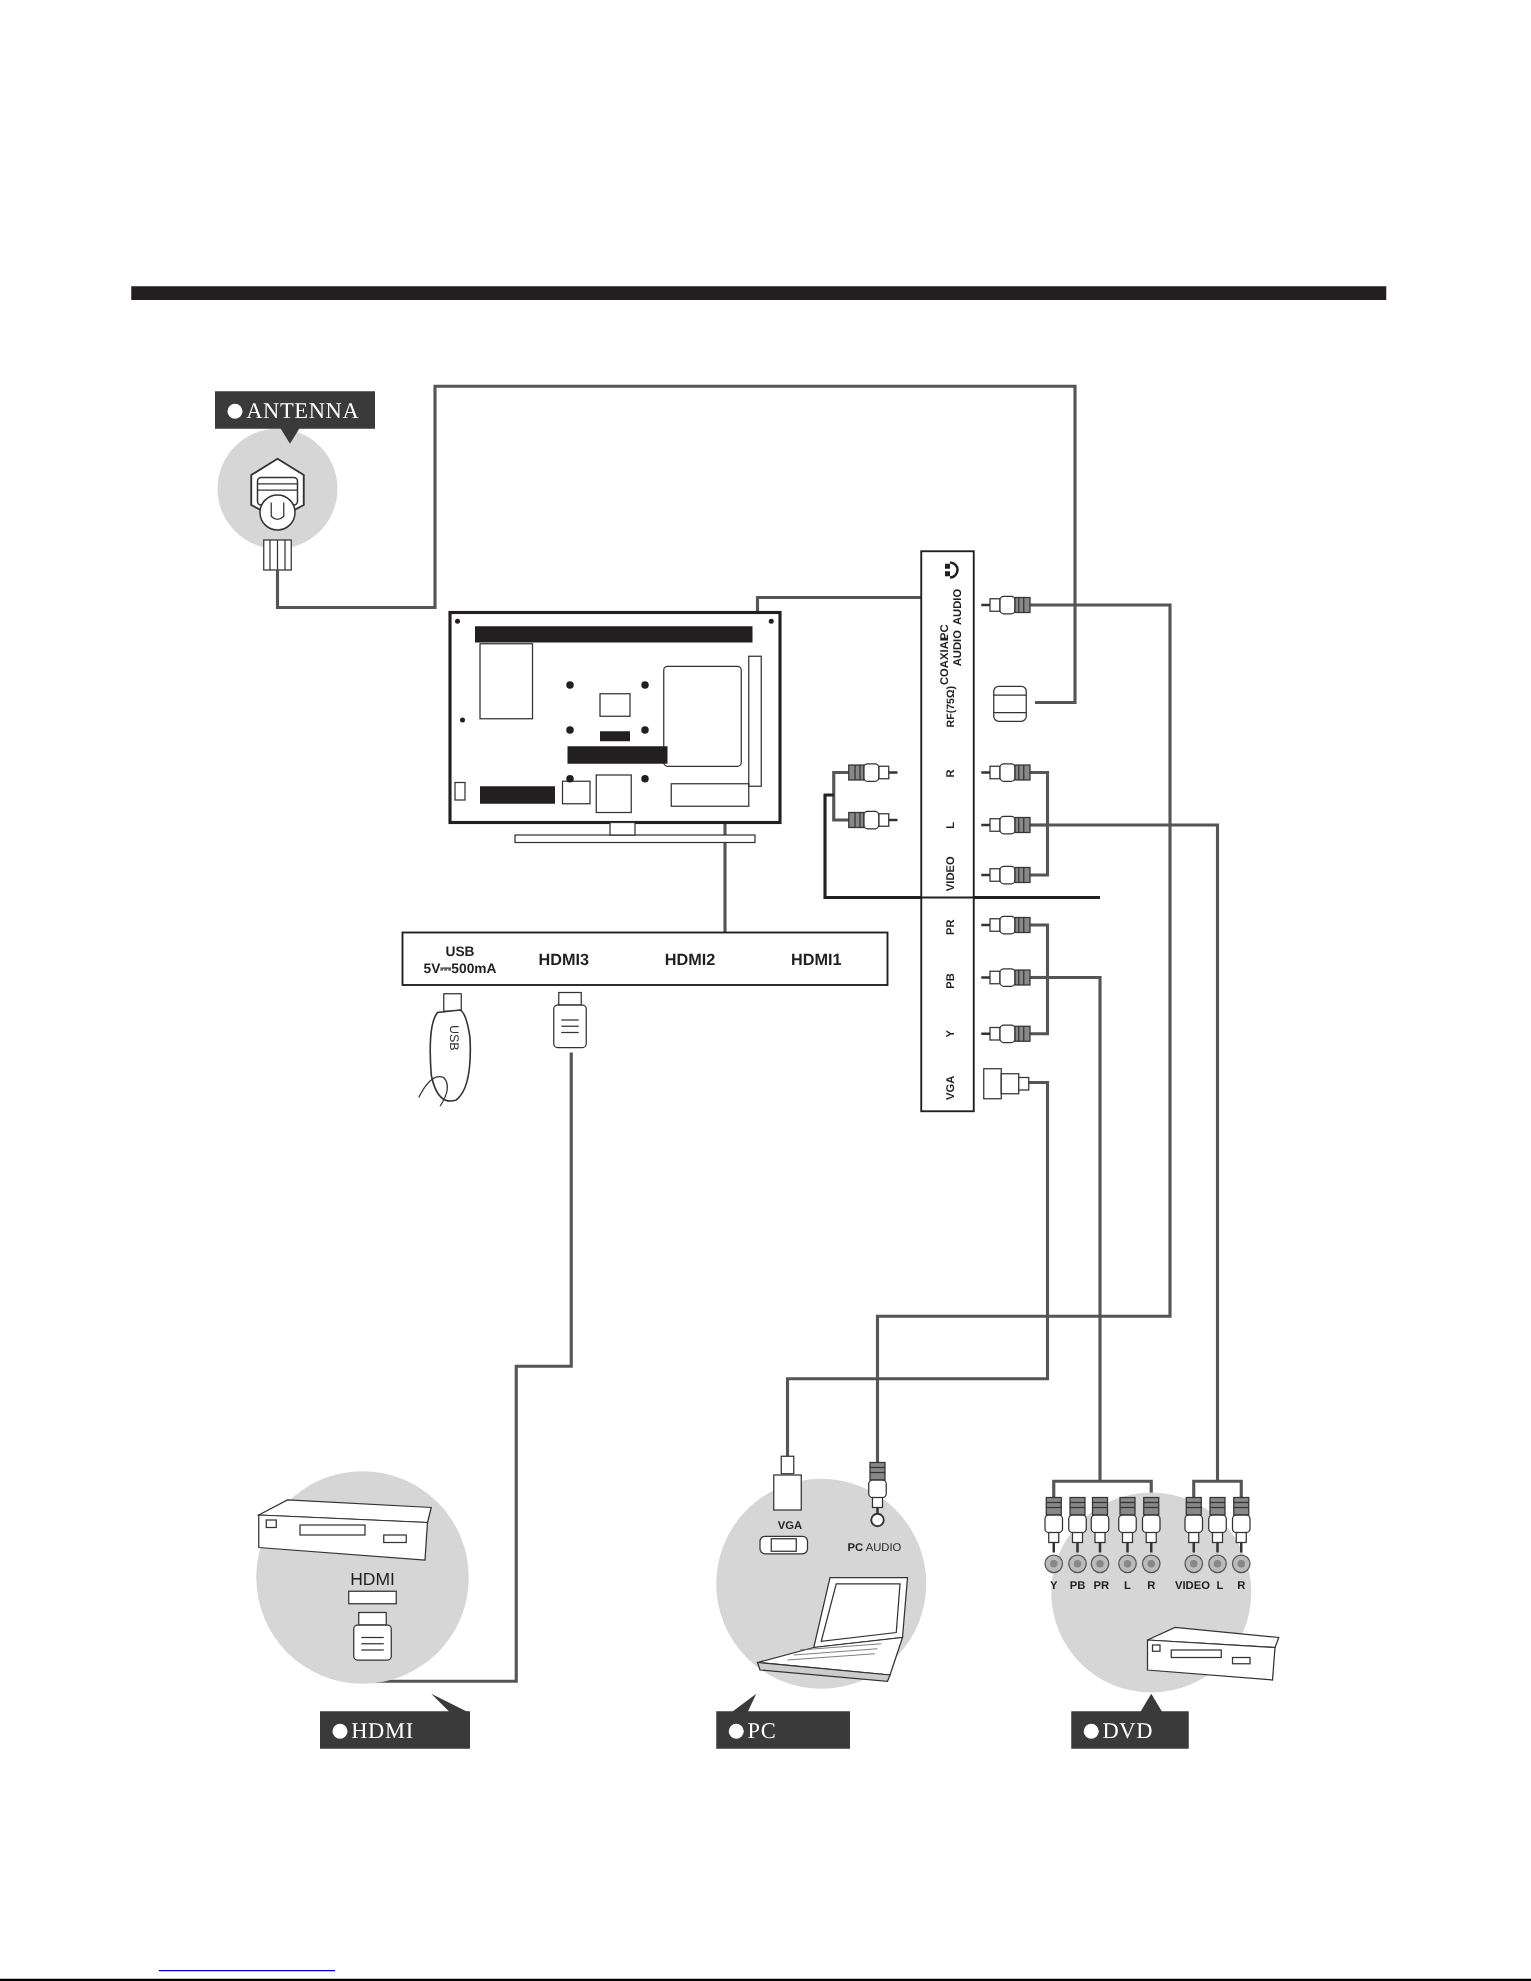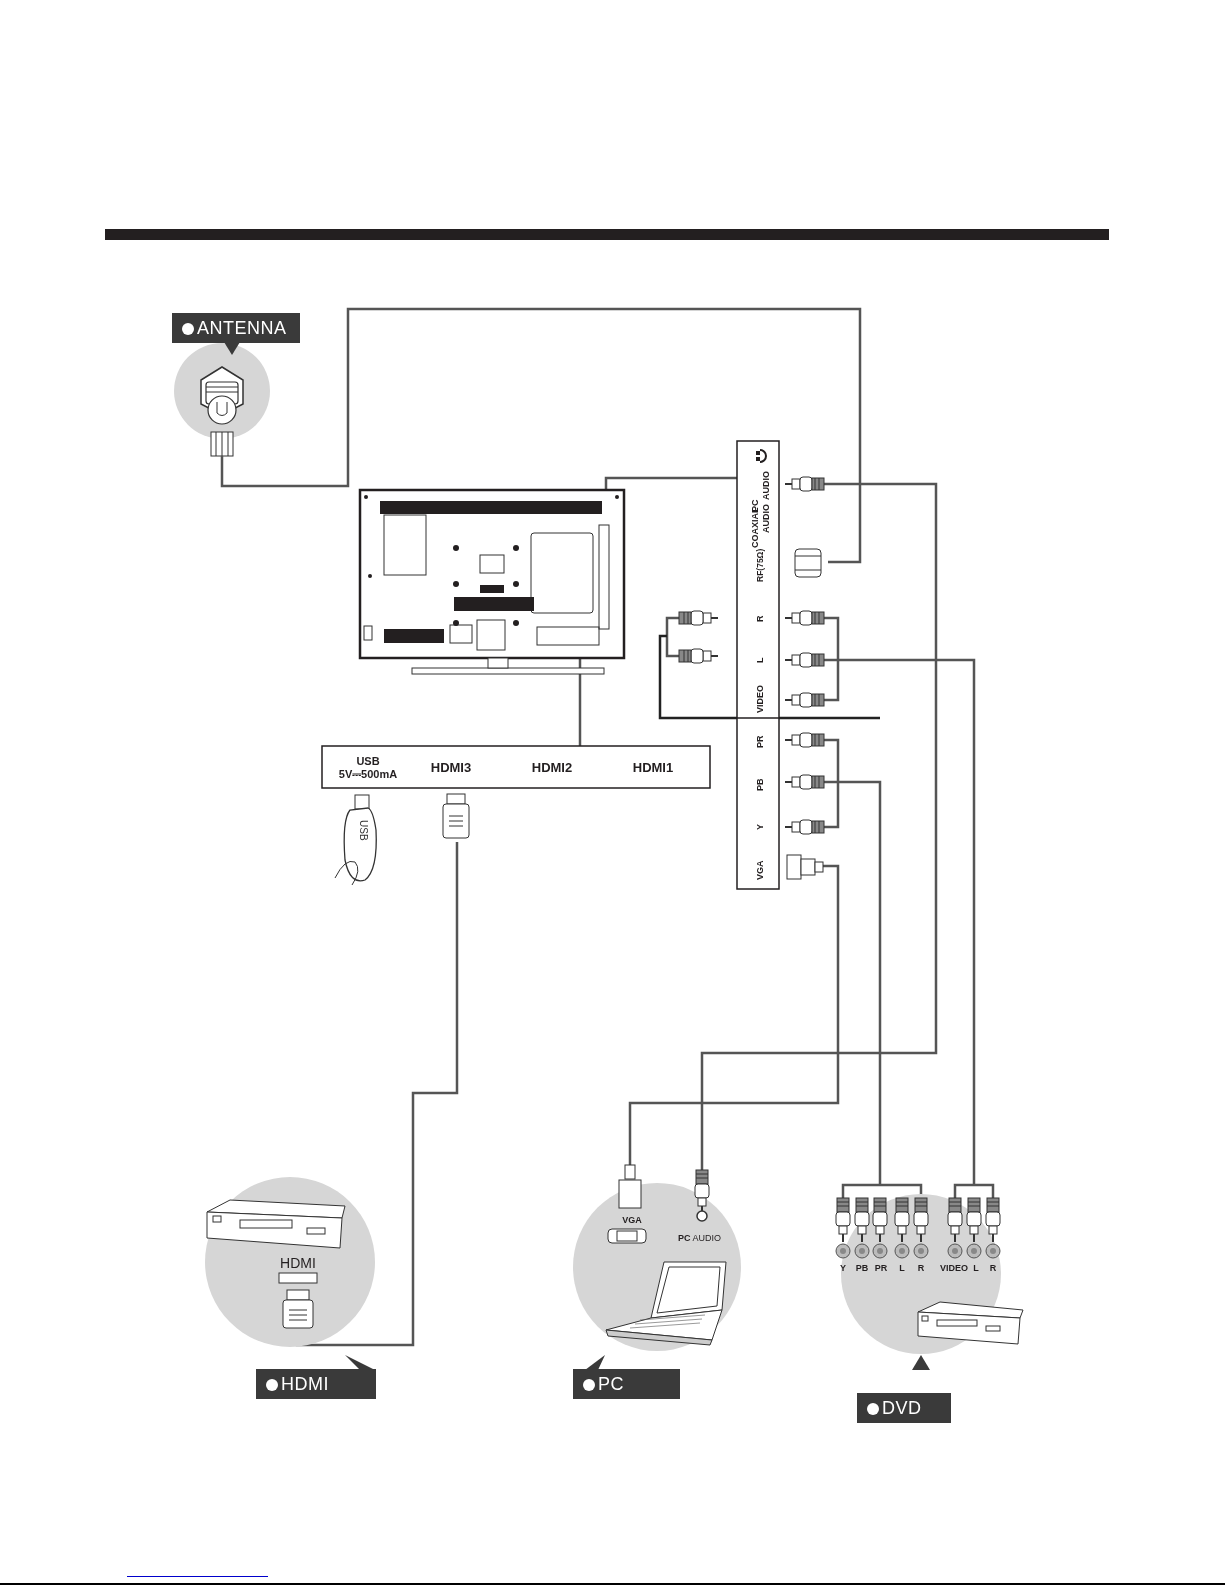--- a/index.html
+++ b/index.html
@@ -1,19 +1,19 @@
 <!DOCTYPE html>
 <html><head>
 <meta charset="utf-8">
 <style>
   html, body { margin: 0; padding: 0; background: #ffffff; }
   body { width: 1225px; height: 1585px; position: relative; overflow: hidden; font-family: "Liberation Sans", sans-serif; }
   svg#diagram { position: absolute; left: 0; top: 0; }
   .hdr-bar { position: absolute; left: 105px; top: 229px; width: 1004px; height: 11px; background: #231f20; }
-  .callout { position: absolute; background: #3a3a3a; color: #ffffff; font-family: Liberation Sans, sans-serif; font-size: 18px; letter-spacing: 0.5px; line-height: 30px; padding-left: 10px; box-sizing: border-box; }
+  .callout { position: absolute; background: #3a3a3a; color: #ffffff; font-family: Liberation Serif, serif; font-size: 18px; letter-spacing: 0.5px; line-height: 30px; padding-left: 10px; box-sizing: border-box; }
   .callout .dot { display: inline-block; width: 12px; height: 12px; border-radius: 50%; background: #fff; margin-right: 3px; vertical-align: -1px; }
   .bottom-link { position: absolute; left: 127px; top: 1576px; width: 141px; height: 1px; background: #0000cc; }
   .bottom-rule { position: absolute; left: 0; top: 1583px; width: 1225px; height: 2px; background: #000; }
   .port-panel-text { font-family: "Liberation Sans", sans-serif; font-weight: bold; fill: #231f20; }
 </style>
 </head>
 <body>
 
 <div class="hdr-bar"></div>
 
@@ -283,18 +283,18 @@
 <svg style="position:absolute; left:222px; top:342px;" width="20" height="14">
     <polygon points="2,0 18,0 10,13" fill="#3a3a3a"></polygon>
   </svg>
 
 <div class="callout" style="left:256px; top:1369px; width:120px; height:30px;">
   <span class="dot"></span><span>HDMI</span>
 </div>
 <div class="callout" style="left:573px; top:1369px; width:107px; height:30px;">
   <span class="dot"></span><span>PC</span>
 </div>
-<div class="callout" style="left:857px; top:1369px; width:94px; height:30px;margin-top:24px;">
+<div class="callout" style="left:857px; top:1369px; width:94px; height:30px;">
   <span class="dot"></span><span>DVD</span>
 </div>
 
 <div class="bottom-link"></div>
 <div class="bottom-rule"></div>
 
 </body></html>

